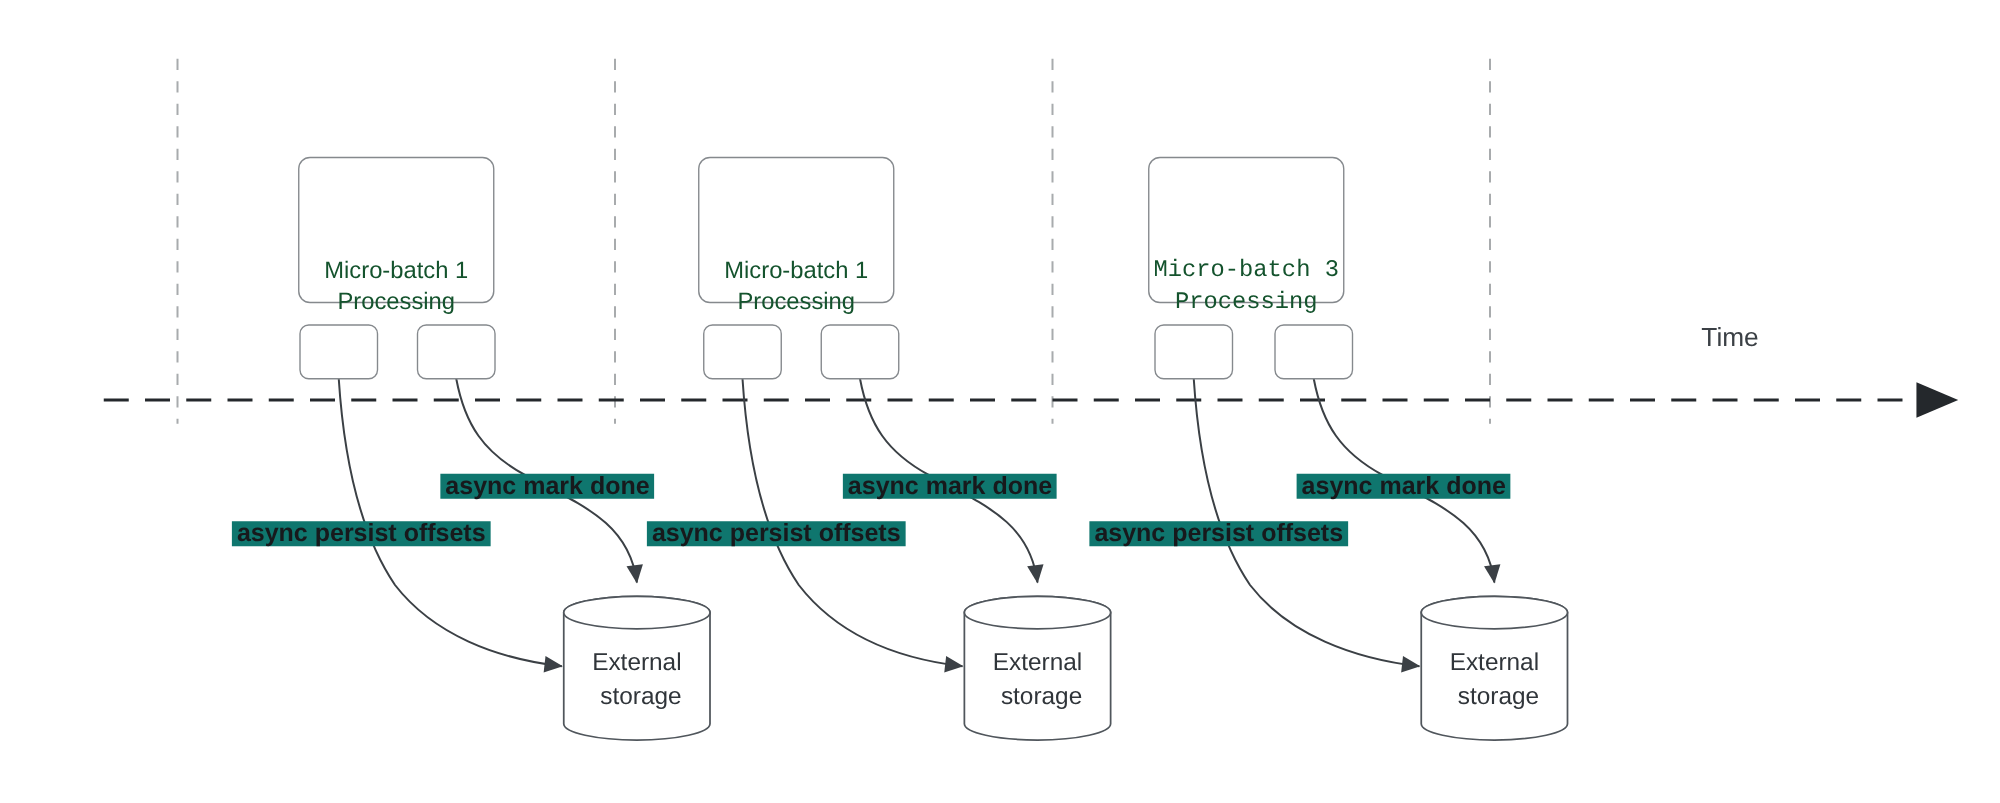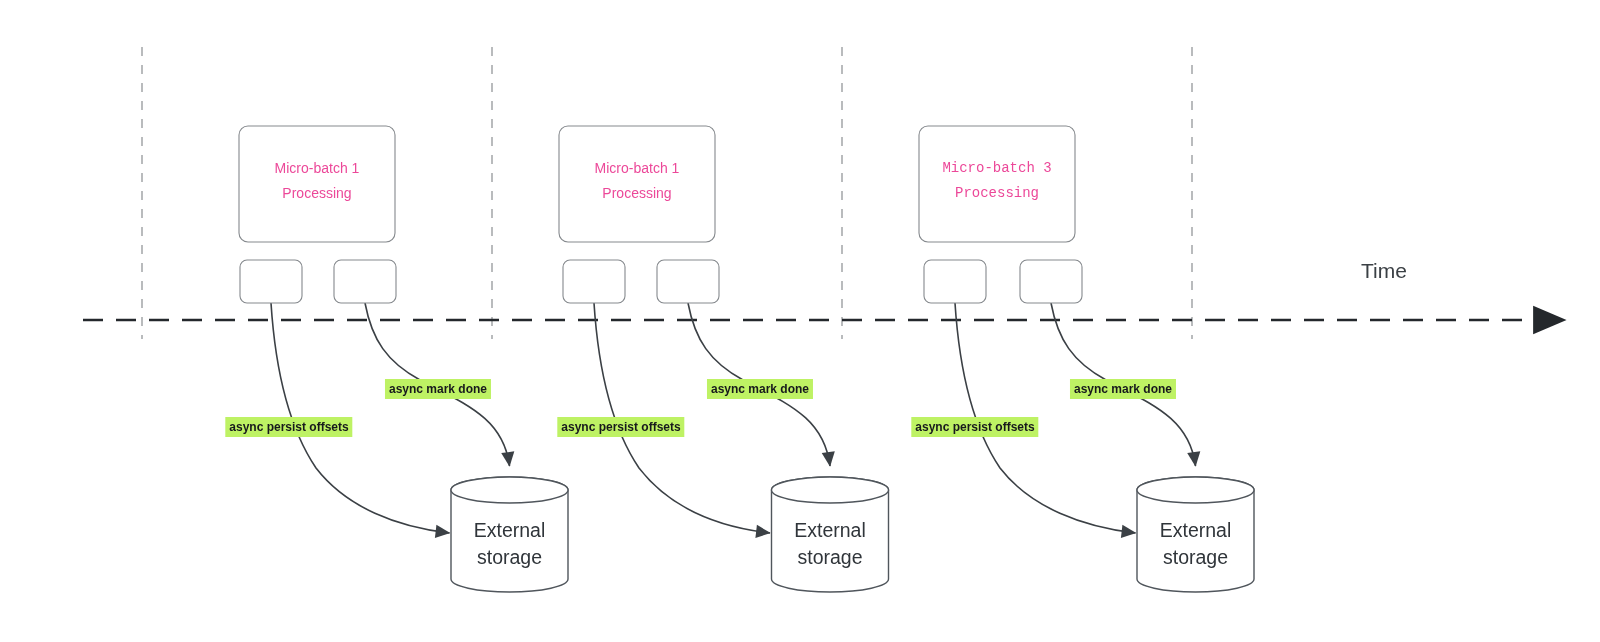--- a/index.html
+++ b/index.html
@@ -11,28 +11,28 @@
     font-family: "Liberation Sans", sans-serif;
     overflow: hidden;
   }
   #diagram-svg { position: absolute; left: 0; top: 0; }
   .lbl {
     position: absolute;
     transform: translate(-50%, -50%);
     text-align: center;
     white-space: pre-line;
   }
-  .box-label   { font-size: 14px;   line-height: 25px; color: #ec4899; }
-  .storage-label { font-size: 19.5px; line-height: 27px; color: #30353a; }
+  .box-label   { font-size: 19px;   line-height: 25px; color: #14532d; margin-top: 48px; }
+  .storage-label { font-size: 19.5px; line-height: 27px; color: #30353a; text-align: right; }
   .edge-label {
     font-weight: bold;
-    font-size: 12px;
+    font-size: 20px;
     line-height: 20px;
     color: #17191c;
-    background: #bef264;
+    background: #0f766e;
     padding: 0 4px;
     white-space: nowrap;
   }
   .time-label { font-size: 21px; color: #3b4045; }
 </style>
 </head>
 <body>
 
 <div id="canvas">
   <svg id="diagram-svg" width="1600" height="642" viewBox="0 0 1600 642">

